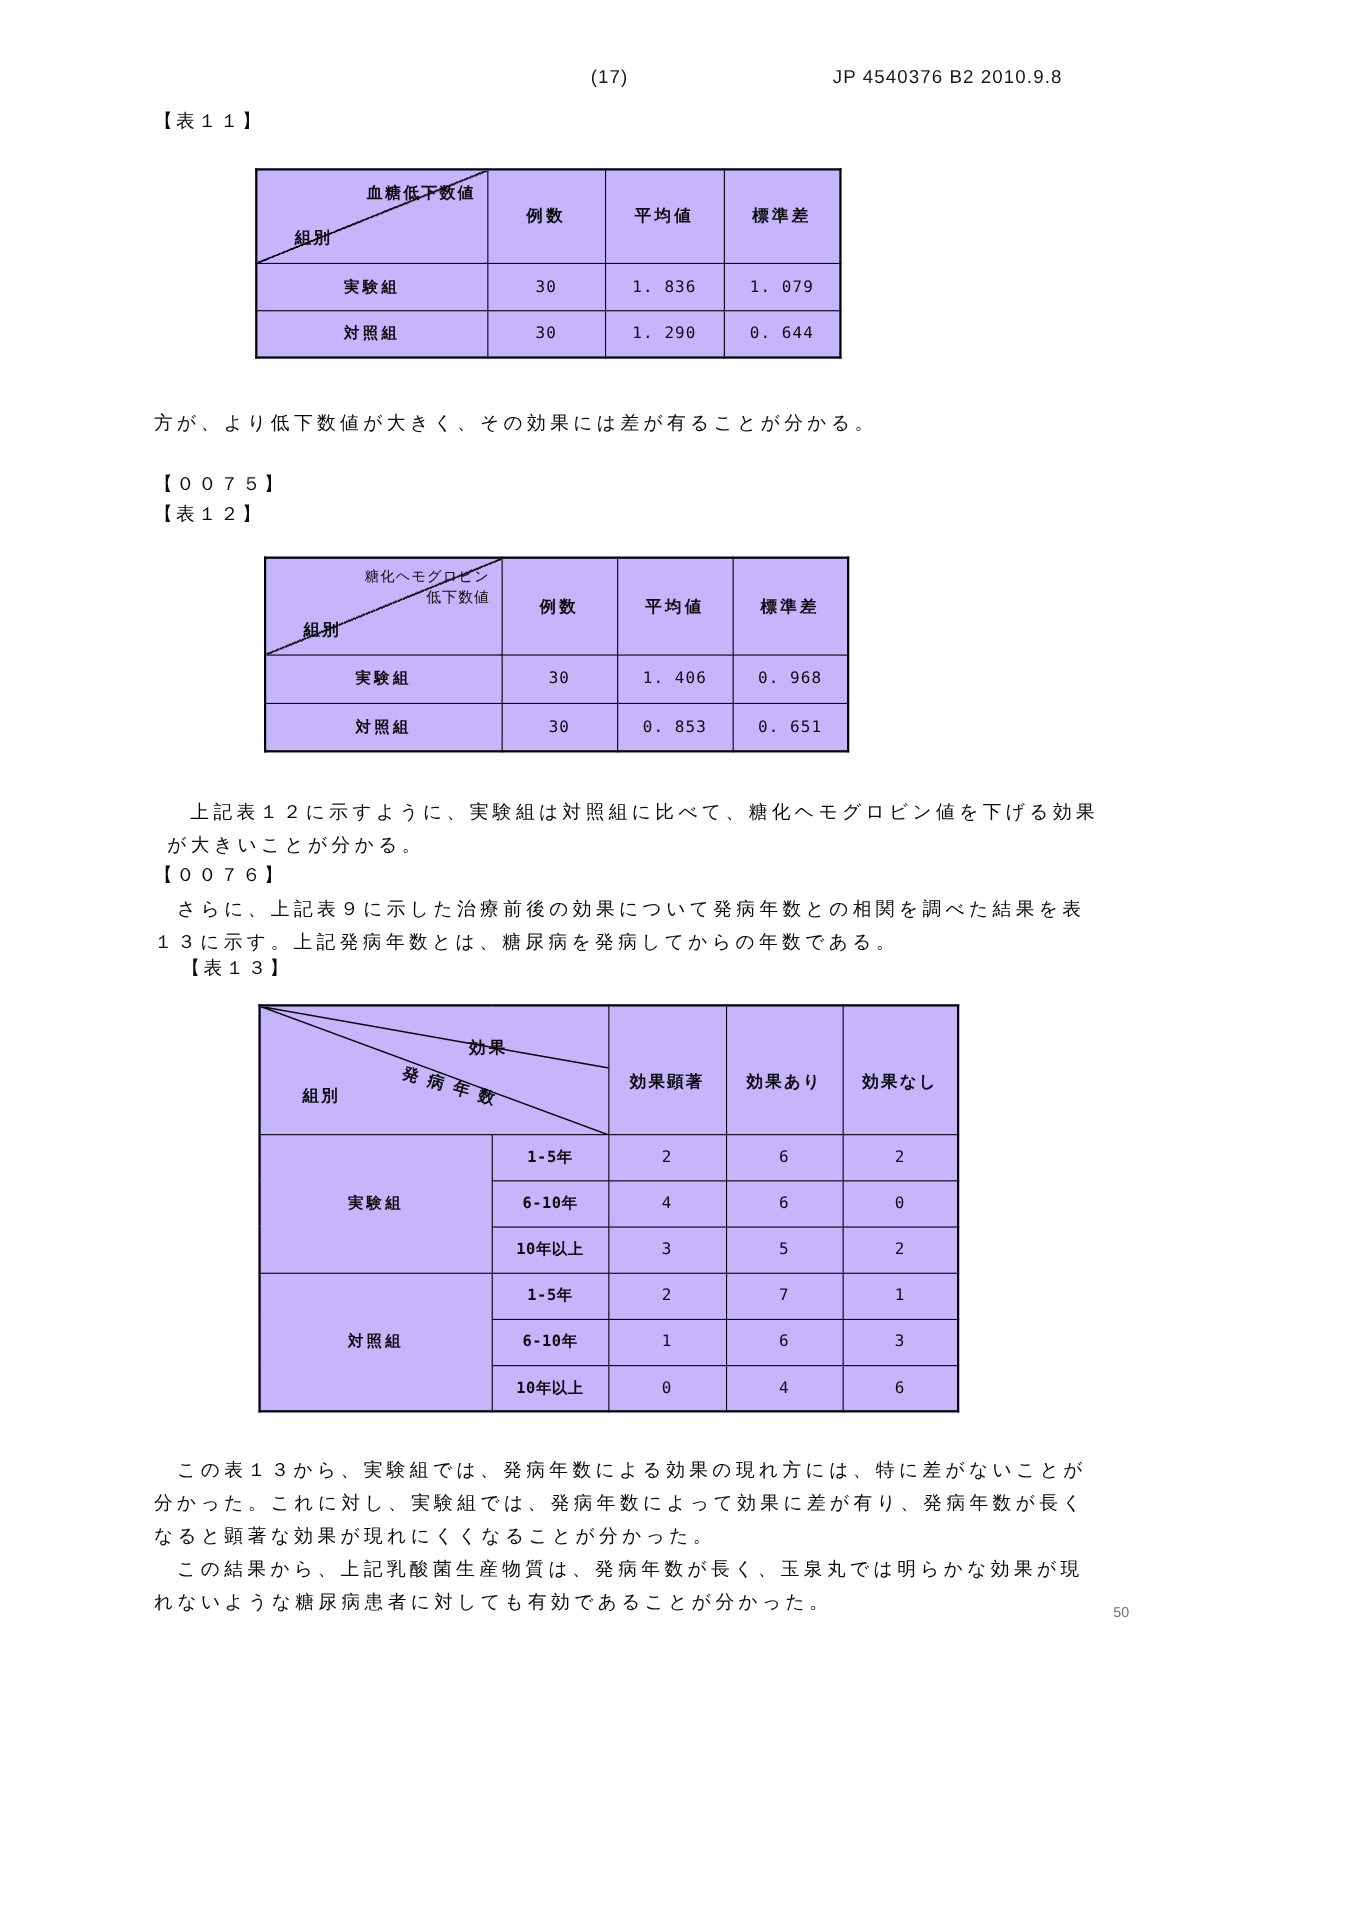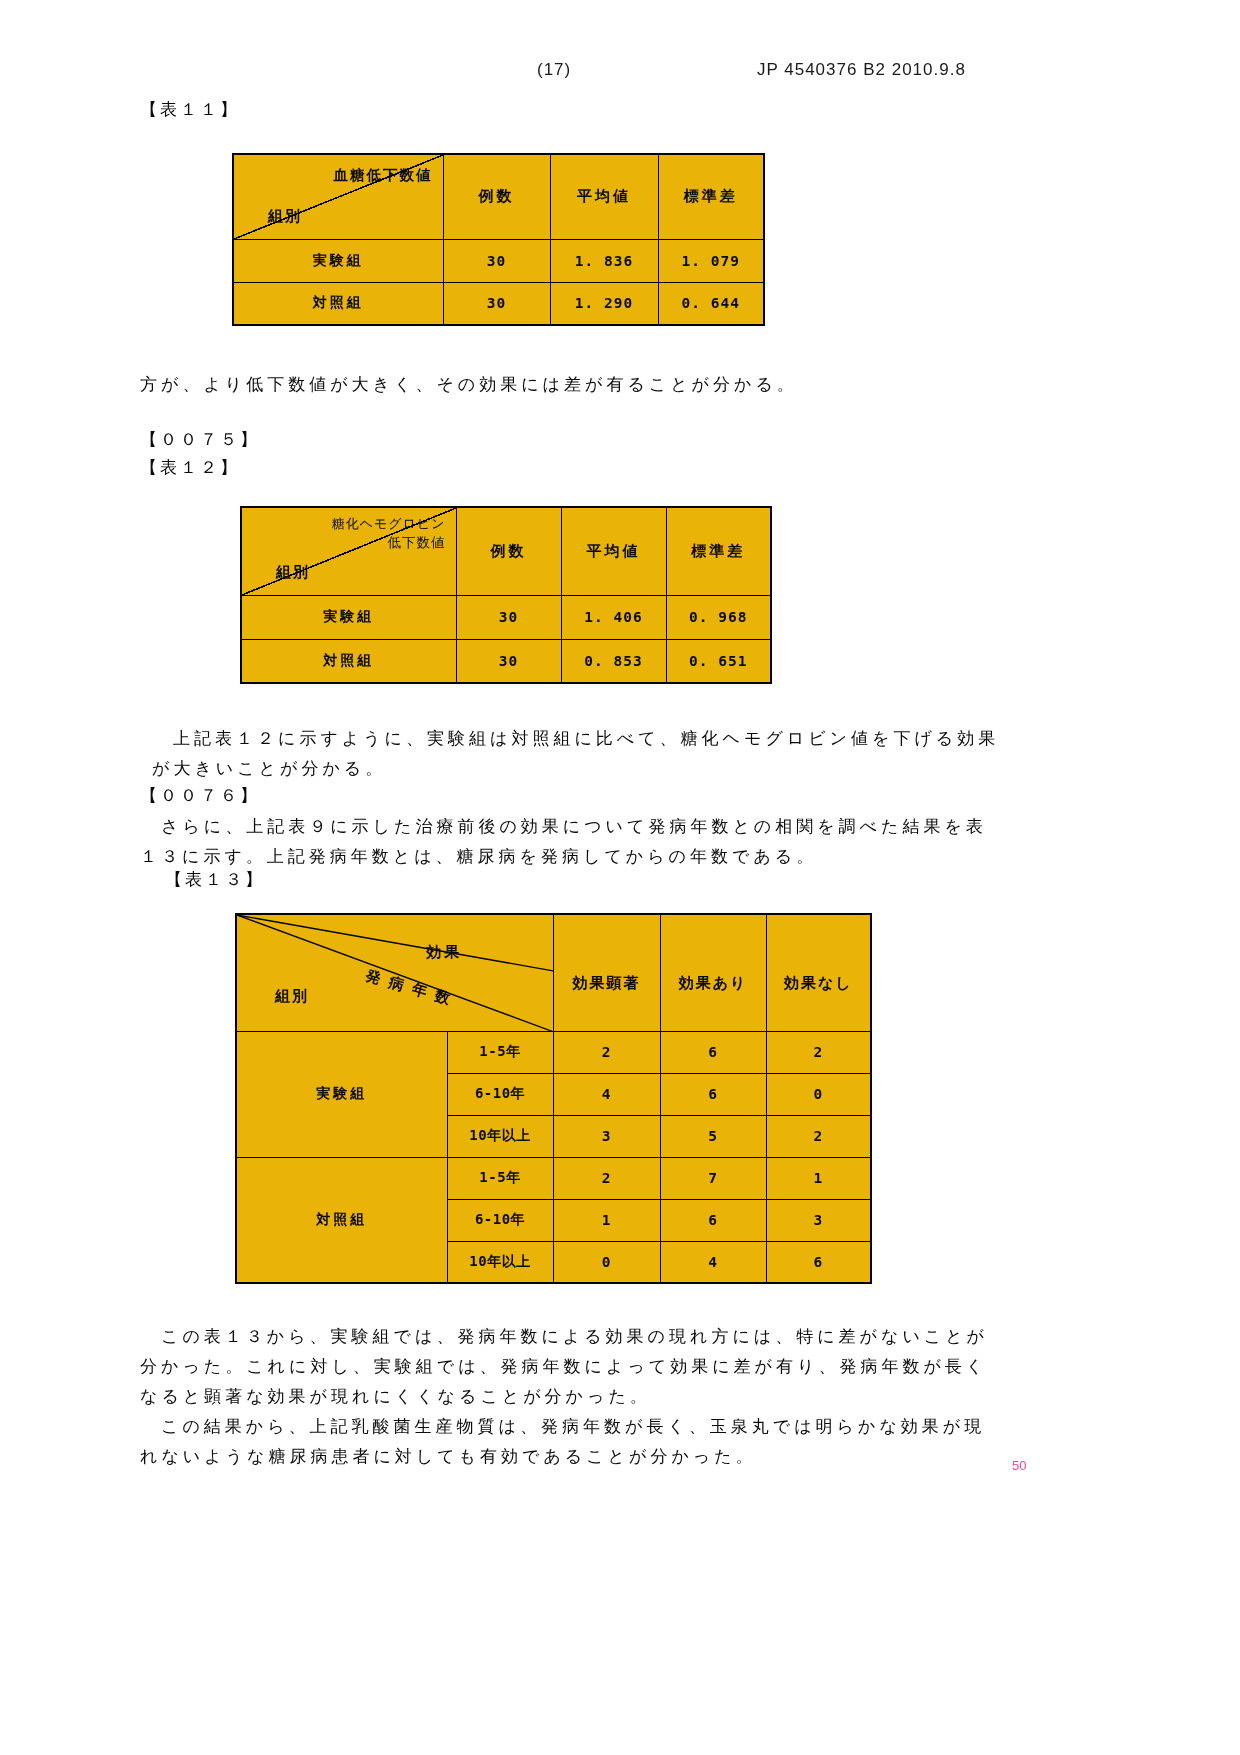--- a/index.html
+++ b/index.html
@@ -5,28 +5,28 @@
   html,body{margin:0;padding:0;}
   body{
     width:1240px;height:1755px;position:relative;background:#ffffff;
     color:#0b0b0b;font-family:"Liberation Sans","DejaVu Sans",sans-serif;
     overflow:hidden;
   }
   .abs{position:absolute;}
   .hdr{font-size:17px;letter-spacing:1px;color:#1a1a1a;}
   .slabel{font-size:17px;letter-spacing:3px;}
   .jp{font-size:17px;letter-spacing:4px;line-height:30px;height:30px;white-space:nowrap;}
-  .linenum{font-size:13px;color:#ec4899;}
-
-  table.patent{position:absolute;border-collapse:collapse;table-layout:fixed;border:2px solid #000;background:#eab308;}
+  .linenum{font-size:13px;color:#737373;}
+
+  table.patent{position:absolute;border-collapse:collapse;table-layout:fixed;border:2px solid #000;background:#c4b5fd;}
   table.patent td{border:1px solid #000;padding:0;text-align:center;vertical-align:middle;overflow:hidden;}
   .chead{font-size:15px;font-weight:bold;letter-spacing:3px;}
   .chead13{font-size:15px;font-weight:bold;letter-spacing:2px;vertical-align:middle;padding-top:22px !important;}
   .rlabel{font-size:14px;font-weight:bold;letter-spacing:3px;}
-  .num{font-family:"DejaVu Sans Mono","Liberation Mono",monospace;font-size:14.5px;font-weight:bold;letter-spacing:1px;margin-top:19px;}
+  .num{font-family:"DejaVu Sans Mono","Liberation Mono",monospace;font-size:14.5px;font-weight:normal;letter-spacing:1px;margin-top:19px;}
   .ylabel{font-family:"DejaVu Sans Mono","Liberation Mono",monospace;font-size:14px;font-weight:bold;letter-spacing:0.5px;}
 
   td.corner{position:relative;
     background-image:linear-gradient(to bottom right,
       transparent calc(50% - 0.8px), #000 calc(50% - 0.8px),
       #000 calc(50% + 0.8px), transparent calc(50% + 0.8px));
   }
   .c-tr{position:absolute;top:11px;right:10px;font-size:14.5px;font-weight:bold;letter-spacing:2px;}
   .c-bl{position:absolute;bottom:13px;left:34px;font-size:15px;font-weight:bold;letter-spacing:2px;}
   .c-tr2{position:absolute;top:6px;right:10px;text-align:right;line-height:19px;font-weight:normal;}

